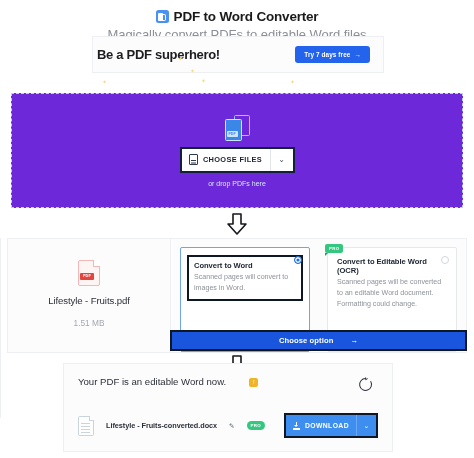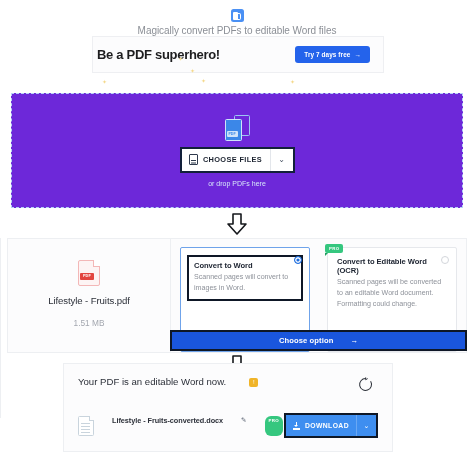--- a/index.html
+++ b/index.html
@@ -26,21 +26,21 @@
   }
   .app-icon:after {
     content: ""; position: absolute; right: 2.5px; top: 4px;
     width: 3.5px; height: 5px; border: 1.2px solid #fff; border-left: none;
     border-radius: 0 2px 2px 0;
   }
   .app-title {
     font-size: 13.5px; font-weight: bold; color: #1a1a1a; letter-spacing: -0.2px;
   }
   .app-sub {
-    font-size: 10px; color: #8b8f96; margin-top: 3px; letter-spacing: -0.05px;
+    font-size: 13px; color: #8b8f96; margin-top: 3px; letter-spacing: -0.05px;
   }
 
   
   .promo {
     position: absolute; left: 92px; top: 36px; width: 292px; height: 37px;
     background: #fcfcfd; border: 1px solid #eeeff2;
     display: flex; align-items: center; justify-content: space-between;
     padding: 0 13px 0 4px;
   }
   .promo-text {
@@ -186,21 +186,21 @@
   .bulb {
     width: 9px; height: 9px; background: #f0b429; border-radius: 2px;
     color: #fff; font-size: 6px; text-align: center; line-height: 9px;
   }
   .spinner-ico { width: 17px; height: 17px; margin-right: 4px; }
   .spinner-ico svg { width: 100%; height: 100%; display: block; }
 
   .result-bottom {
     display: flex; align-items: center; justify-content: space-between; margin-top: 20px;
   }
-  .docx-row { display: flex; gap: 18px; }
+  .docx-row { display: flex; align-items: center; gap: 12px; }
   .docx-ico { width: 16px; height: 20px; position: relative; flex: none; }
   .docx-ico .body2 {
     position: absolute; inset: 0; border: 1.2px solid #c9d4dd; border-radius: 1.5px; background: #fff;
   }
   .docx-ico .fold2 {
     position: absolute; right: 0; top: 0; width: 5px; height: 5px;
     background: #fcfcfd; border-left: 1.2px solid #c9d4dd; border-bottom: 1.2px solid #c9d4dd;
   }
   .docx-ico .lines {
     position: absolute; left: 3px; top: 7px; width: 9px; height: 1px; background: #c9d4dd;
@@ -242,20 +242,21 @@
   .edge-l { position: absolute; left: 0; top: 238px; width: 3px; height: 180px; border-left: 1px solid #edeff2; }
 </style>
 </head>
 <body>
 
 <div class="page">
 
   <div class="header">
     <div class="title-row">
       <span class="app-icon"></span>
+      <span class="app-title">PDF to Word Converter</span>
     </div>
     <div class="app-sub">Magically convert PDFs to editable Word files</div>
   </div>
 
   <div class="promo">
     <div class="promo-text">Be a PDF superhero!</div>
     <div class="promo-btn">
       <span>Try 7 days free</span>
       <span>→</span>
     </div>

